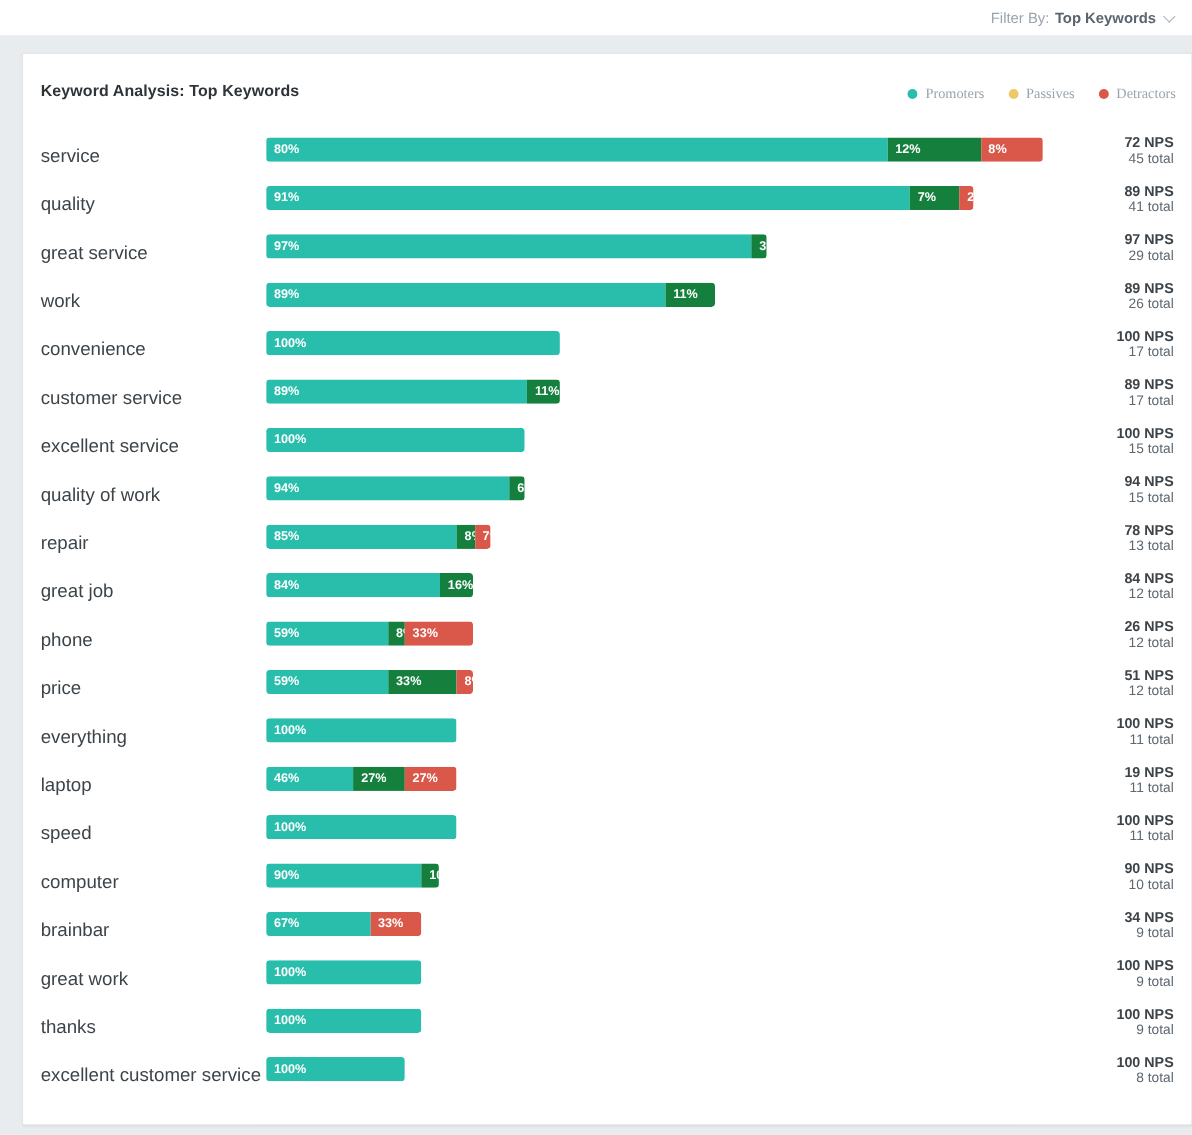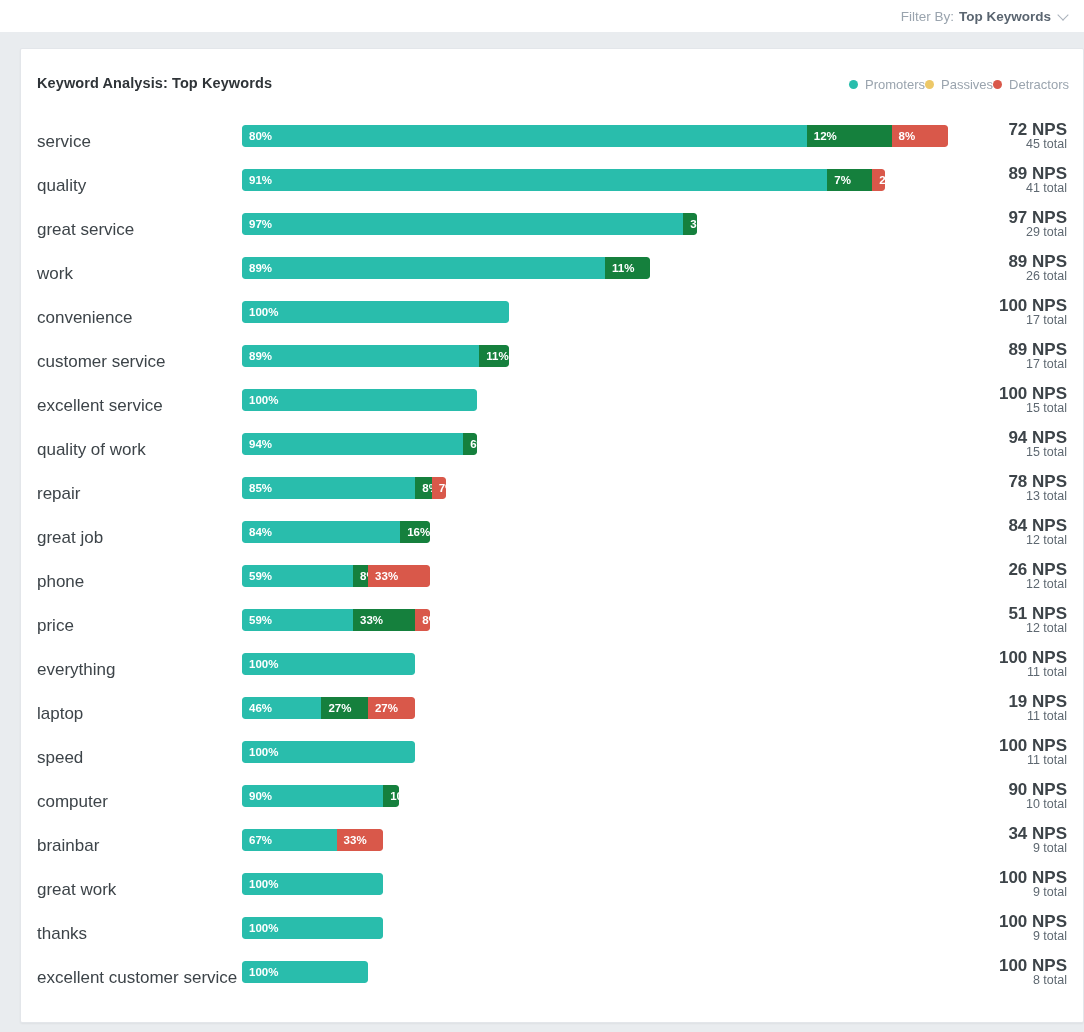--- a/index.html
+++ b/index.html
@@ -84,20 +84,22 @@
     font-weight: bold;
     color: #2f3438;
     letter-spacing: 0.1px;
   }
   .legend {
     position: absolute;
     right: 14px;
     top: 28px;
     display: flex;
     align-items: center;
+    gap: 22px;
+    font-family: Liberation Serif, serif;
   }
   .legend-item {
     display: flex;
     align-items: center;
     gap: 7px;
     font-size: 13px;
     color: #9aa4ae;
   }
   .legend-dot {
     width: 9px; height: 9px;
@@ -150,21 +152,21 @@
   .seg:last-child  { border-top-right-radius: 3px; border-bottom-right-radius: 3px; }
 
   .row-stats {
     position: absolute;
     right: 16px;
     top: 3px;
     text-align: right;
     line-height: 15px;
   }
   .nps {
-    font-size: 17px;
+    font-size: 13px;
     font-weight: bold;
     color: #3d4449;
     display: block;
   }
   .total {
     font-size: 12.5px;
     color: #5e6871;
     display: block;
   }
 </style>

